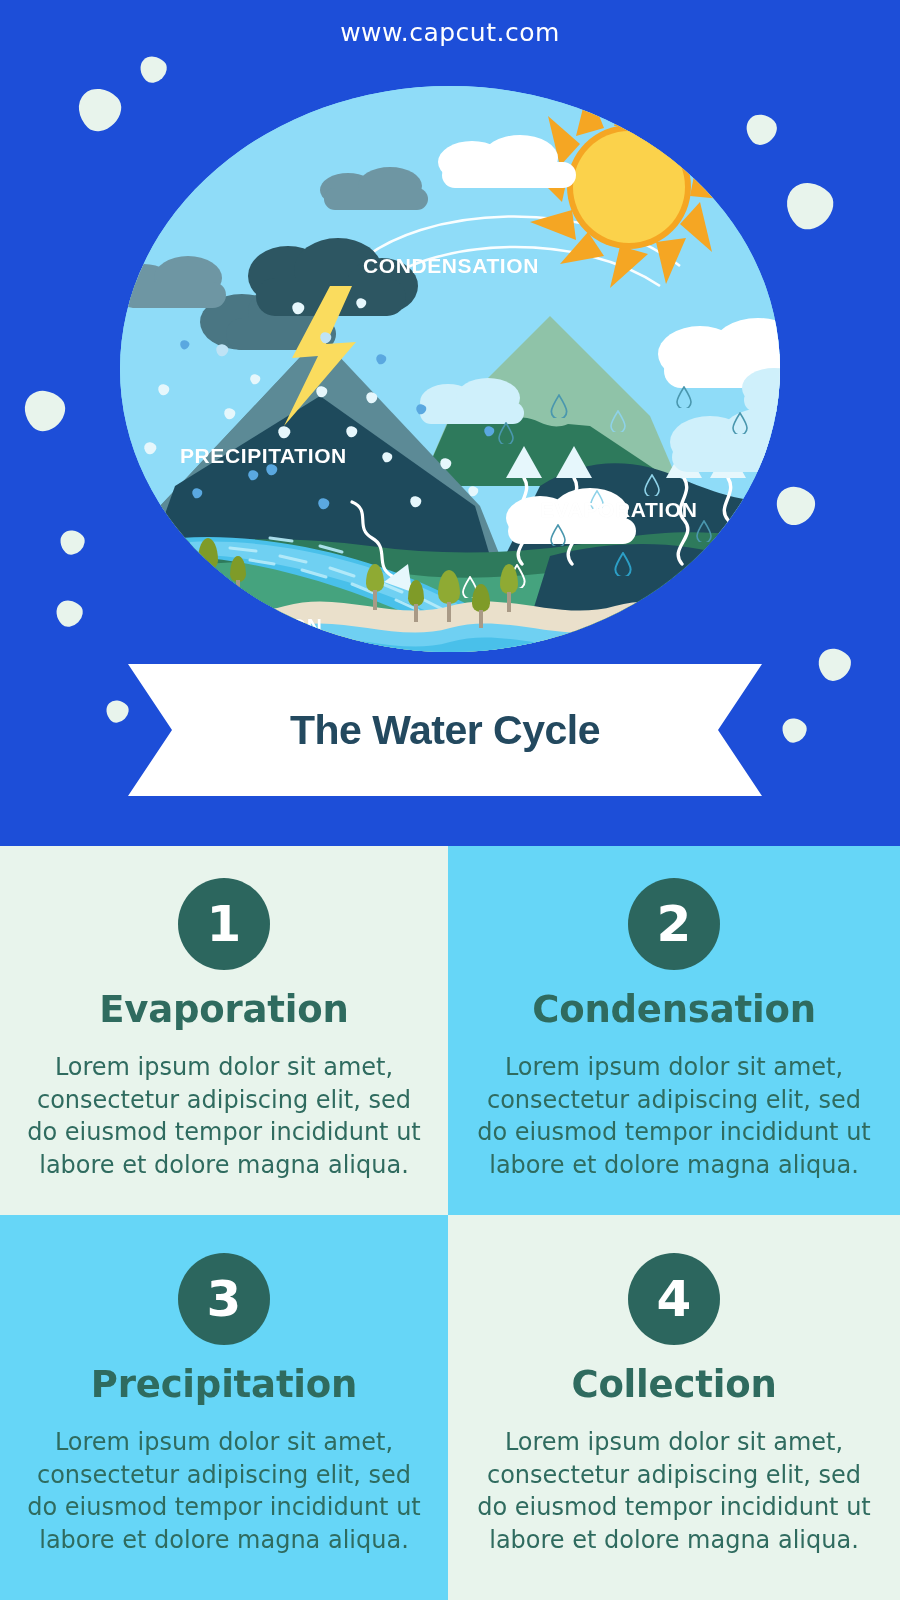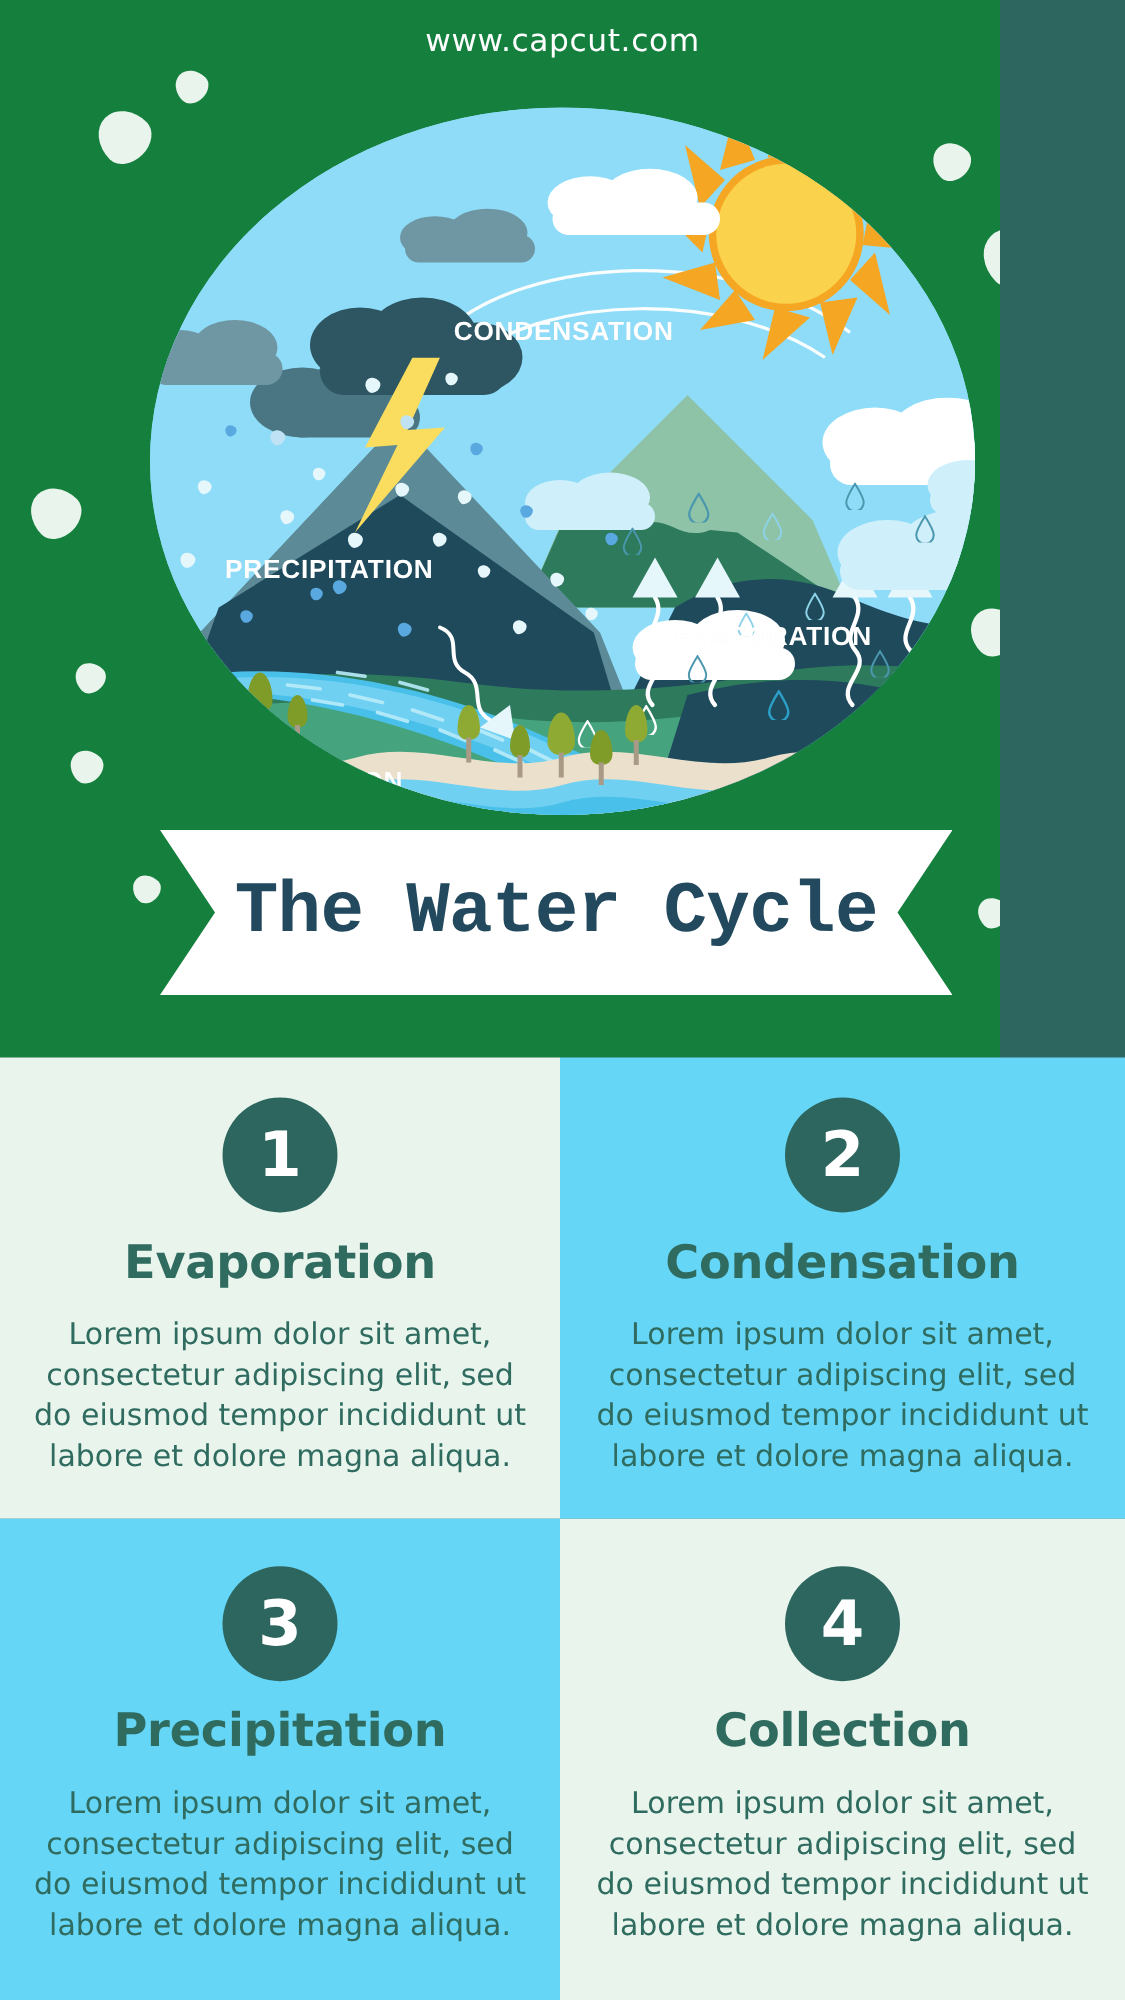--- a/index.html
+++ b/index.html
@@ -7,22 +7,22 @@
   html,body { width:900px; height:1600px; }
   body {
     font-family:"Liberation Sans", sans-serif;
     background:#2C665E;
     overflow:hidden;
     position:relative;
   }
 
   
   #hero{
-    position:absolute; left:0; top:0; width:800px; height:846px;
-    background:#15803d; overflow:hidden;
+    position:absolute; left:0; top:0; width:900px; height:846px;
+    background:#1d4ed8; overflow:hidden;
   }
   #watermark{
     position:absolute; top:18px; left:0; width:900px;
     text-align:center; color:#ffffff;
     font-size:25px; letter-spacing:.5px; font-weight:400;
     font-family:"DejaVu Sans", sans-serif;
   }
 
   
   .drop{ position:absolute; background:#E8F4EC; }
@@ -59,22 +59,22 @@
   .tree i{ position:absolute; display:block; background:#A99A86; width:4px; left:50%; margin-left:-2px; bottom:0; }
   .tree b{ position:absolute; display:block; border-radius:50% 50% 45% 45% / 70% 70% 30% 30%; left:0; top:0; }
   #banner-inner{
     position:absolute; left:128px; top:664px; width:634px; height:132px;
     background:#ffffff;
     -webkit-clip-path:polygon(0 0, 100% 0, calc(100% - 44px) 50%, 100% 100%, 0 100%, 44px 50%);
     clip-path:polygon(0 0, 100% 0, calc(100% - 44px) 50%, 100% 100%, 0 100%, 44px 50%);
     display:flex; align-items:center; justify-content:center;
   }
   #title{
-    color:#23495F; font-size:58px; font-weight:700; letter-spacing:-0.5px;
-    font-family:Liberation Mono, monospace;
+    color:#23495F; font-size:41px; font-weight:700; letter-spacing:-0.5px;
+    font-family:Liberation Sans, sans-serif;
   }
 
   
   #grid{
     position:absolute; left:0; top:846px; width:900px; height:754px;
     display:grid; grid-template-columns:448px 452px; grid-template-rows:369px 385px;
   }
   .cell{ position:relative; padding:0 26px; text-align:center;
          display:flex; flex-direction:column; align-items:center; }
   .cell.mint{ background:#E8F4EC; }

